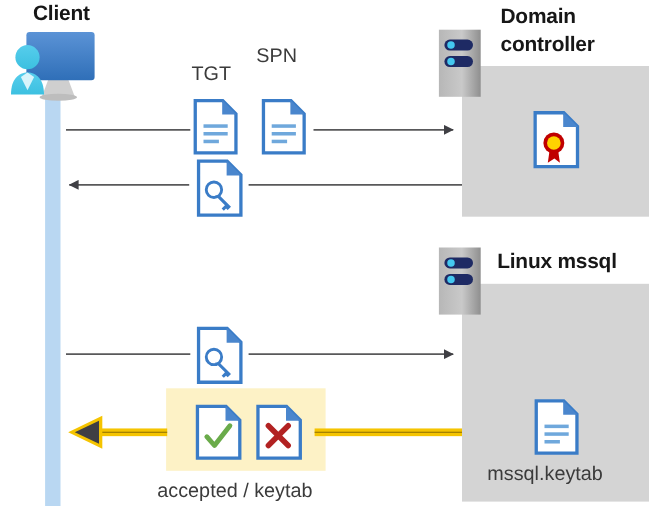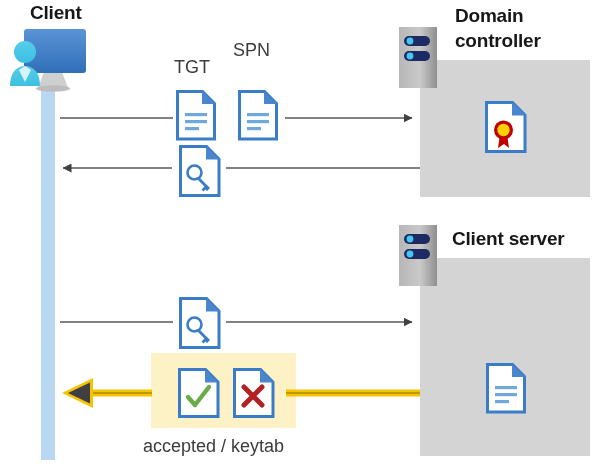--- a/index.html
+++ b/index.html
@@ -213,26 +213,27 @@
           <stop offset="1" stop-color="#8f8f8f"></stop>
         </linearGradient>
       </defs>
       <rect x="0" y="0" width="38" height="61" fill="url(#srvB)"></rect>
       <rect x="5" y="9" width="26" height="10" rx="5" fill="#1e2a64"></rect>
       <circle cx="11" cy="14" r="3.4" fill="#44c8f0"></circle>
       <rect x="5" y="24" width="26" height="10" rx="5" fill="#1e2a64"></rect>
       <circle cx="11" cy="29" r="3.4" fill="#44c8f0"></circle>
     </svg>
   </div>
-  <div class="node title-bold" style="left:452px;top:228px;">Client server</div>
+  <div class="node title-bold" style="left:452px;top:228px;">Linux mssql</div>
 
 
   <div class="node" style="left:485px;top:362px;width:42px;height:52px;">
     <svg width="42" height="52" viewBox="0 0 42 52">
       <path d="M2.5,2.5 h25 l12,12 v35.5 h-37 z" fill="#ffffff" stroke="#3a7cc7" stroke-width="3"></path>
       <path d="M27,2 v13 h13 z" fill="#4a86cd"></path>
       <rect x="10" y="24" width="22" height="3.2" fill="#6fa8dc"></rect>
       <rect x="10" y="31" width="22" height="3.2" fill="#6fa8dc"></rect>
       <rect x="10" y="38" width="14" height="3.2" fill="#6fa8dc"></rect>
     </svg>
   </div>
+  <div class="node label-plain" style="left:443px;top:420px;">mssql.keytab</div>
 
 </div>
 
 </body></html>

